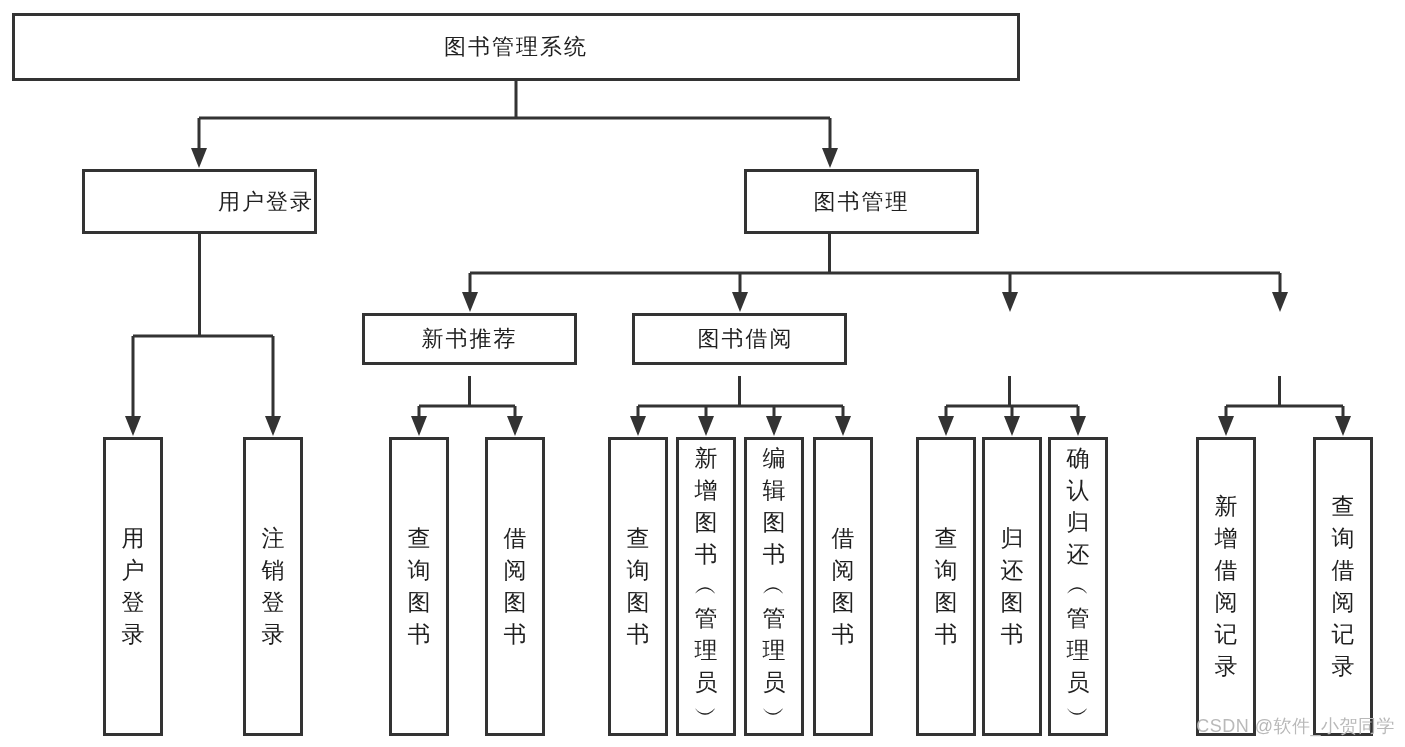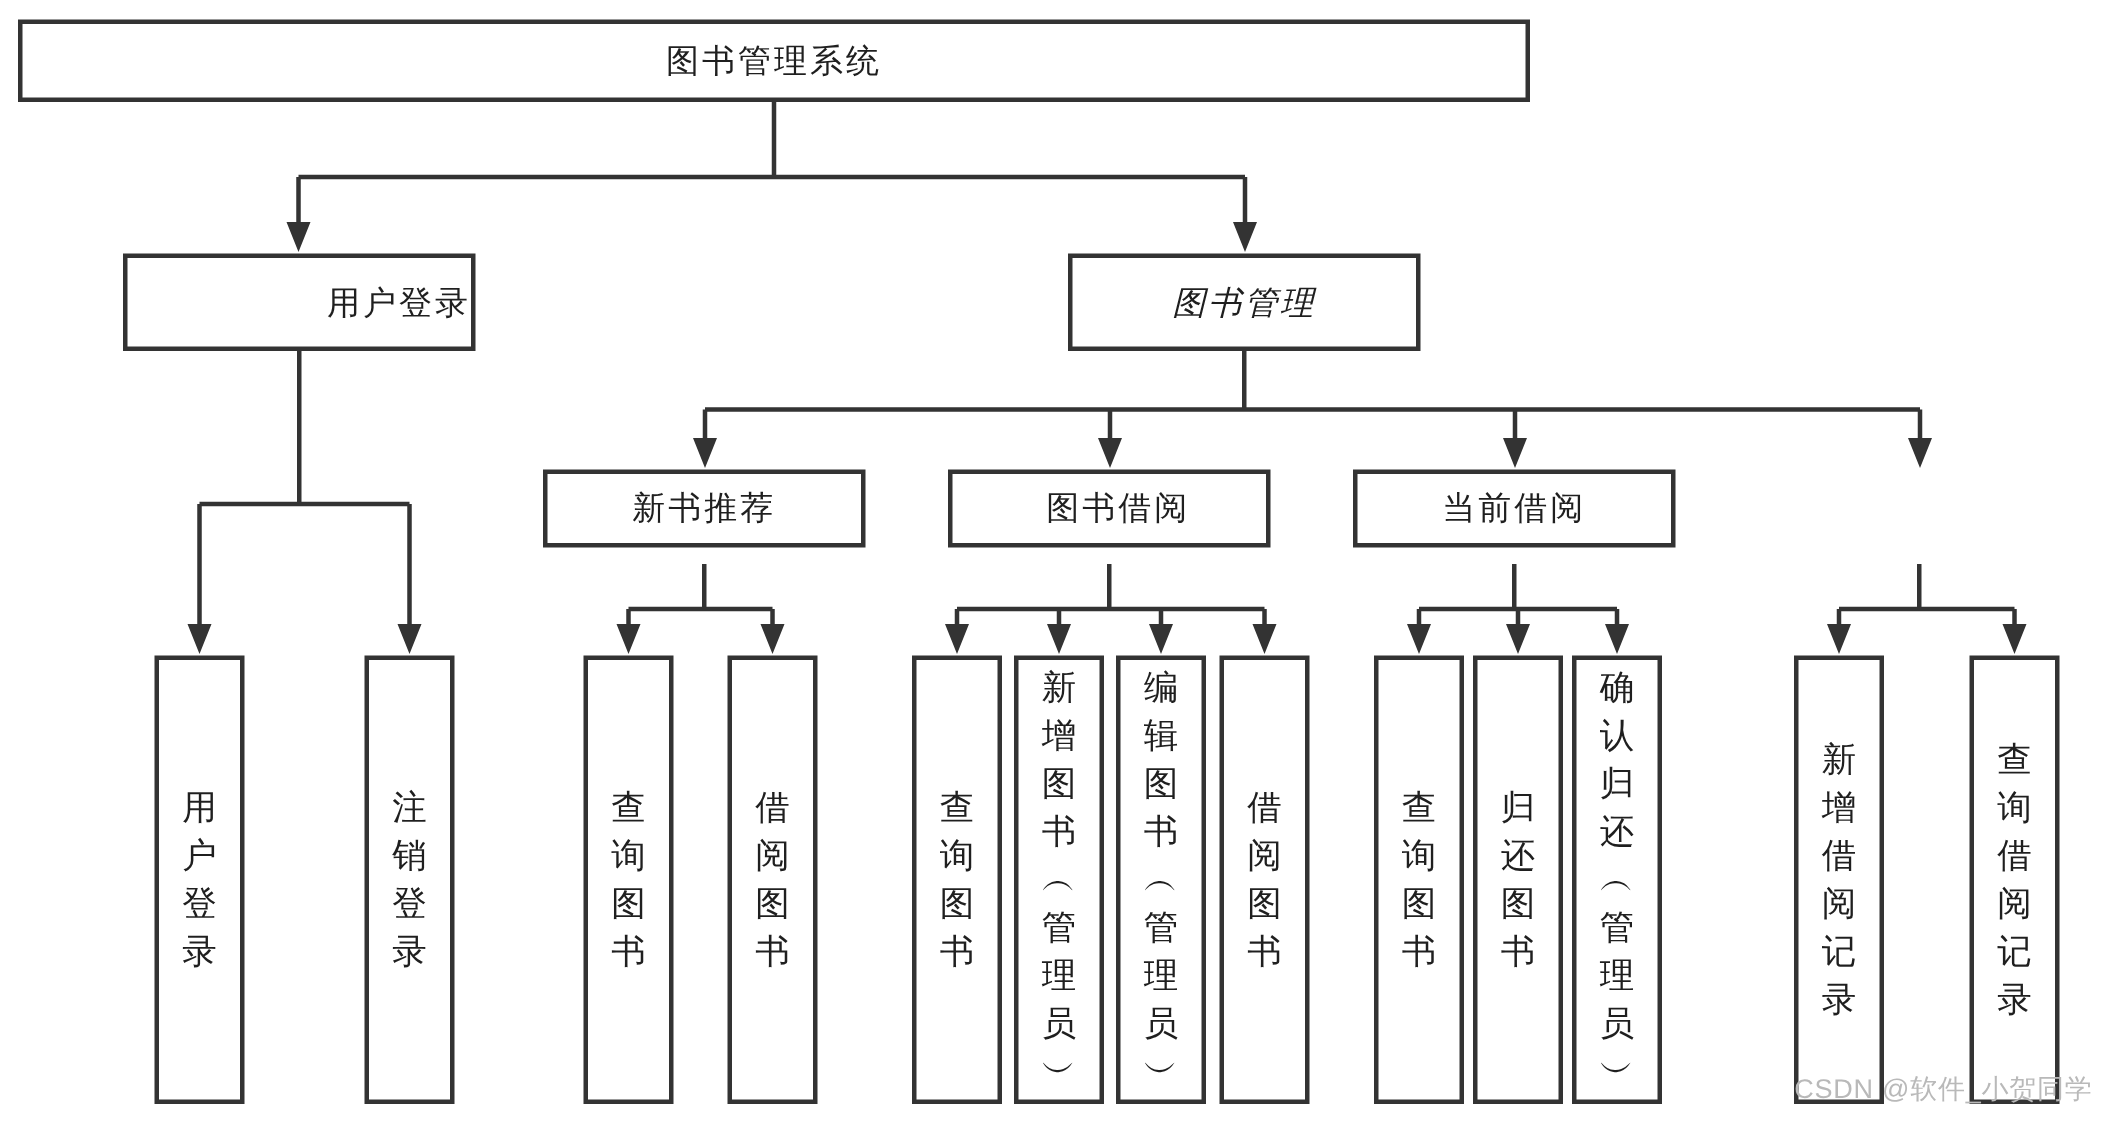--- a/index.html
+++ b/index.html
@@ -9,21 +9,21 @@
   }
   .connectors{position:absolute;left:0;top:0;z-index:1;}
   .connectors path.line{stroke:var(--line,#333);stroke-width:3;fill:none;}
   .connectors path.arrowheads{fill:var(--line,#333);stroke:none;}
   .node{
     position:absolute;box-sizing:border-box;border:3px solid var(--line,#333);
     background:#fff;display:flex;align-items:center;justify-content:center;
     color:var(--text,#1f1f1f);z-index:2;
   }
   .hlabel{font-size:22px;letter-spacing:2px;white-space:nowrap;}
-  .title-box{left:12px;top:13px;width:1008px;height:55px;}
+  .title-box{left:12px;top:13px;width:1008px;height:68px;}
   .l2{top:169px;width:235px;height:65px;}
   .l3{top:313px;width:215px;height:52px;}
   .leaf{top:437px;width:60px;height:299px;}
   .vlabel{display:flex;flex-direction:column;align-items:center;gap:9px;}
   .vlabel .vchar{font-size:23px;line-height:1;display:block;}
   .watermark{
     position:absolute;top:714px;right:10px;z-index:3;
     font-size:18px;letter-spacing:0.5px;color:var(--wm,#b9b9b9);white-space:nowrap;
   }
 </style>
@@ -62,32 +62,29 @@
       M1335 416 L1351 416 L1343 436 Z"></path>
   </svg>
 
   <div class="node title-box">
     <span class="hlabel">图书管理系统</span>
   </div>
 
   <div class="node l2" style="left:82px;justify-content:flex-end;">
     <span class="hlabel">用户登录</span>
   </div>
-  <div class="node l2" style="left:712px;font-style:italic;">
+  <div class="node l2" style="left:744px;">
     <span class="hlabel">图书管理</span>
   </div>
 
   <div class="node l3" style="left:362px;">
     <span class="hlabel">新书推荐</span>
   </div>
   <div class="node l3" style="left:632px;padding-left:12px;">
     <span class="hlabel">图书借阅</span>
-  </div>
-  <div class="node l3" style="left:902px;">
-    <span class="hlabel">当前借阅</span>
   </div>
 
   <div class="node leaf" style="left:103px;">
     <span class="vlabel">
         <span class="vchar">用</span>
         <span class="vchar">户</span>
         <span class="vchar">登</span>
         <span class="vchar">录</span>
       </span>
   </div>

